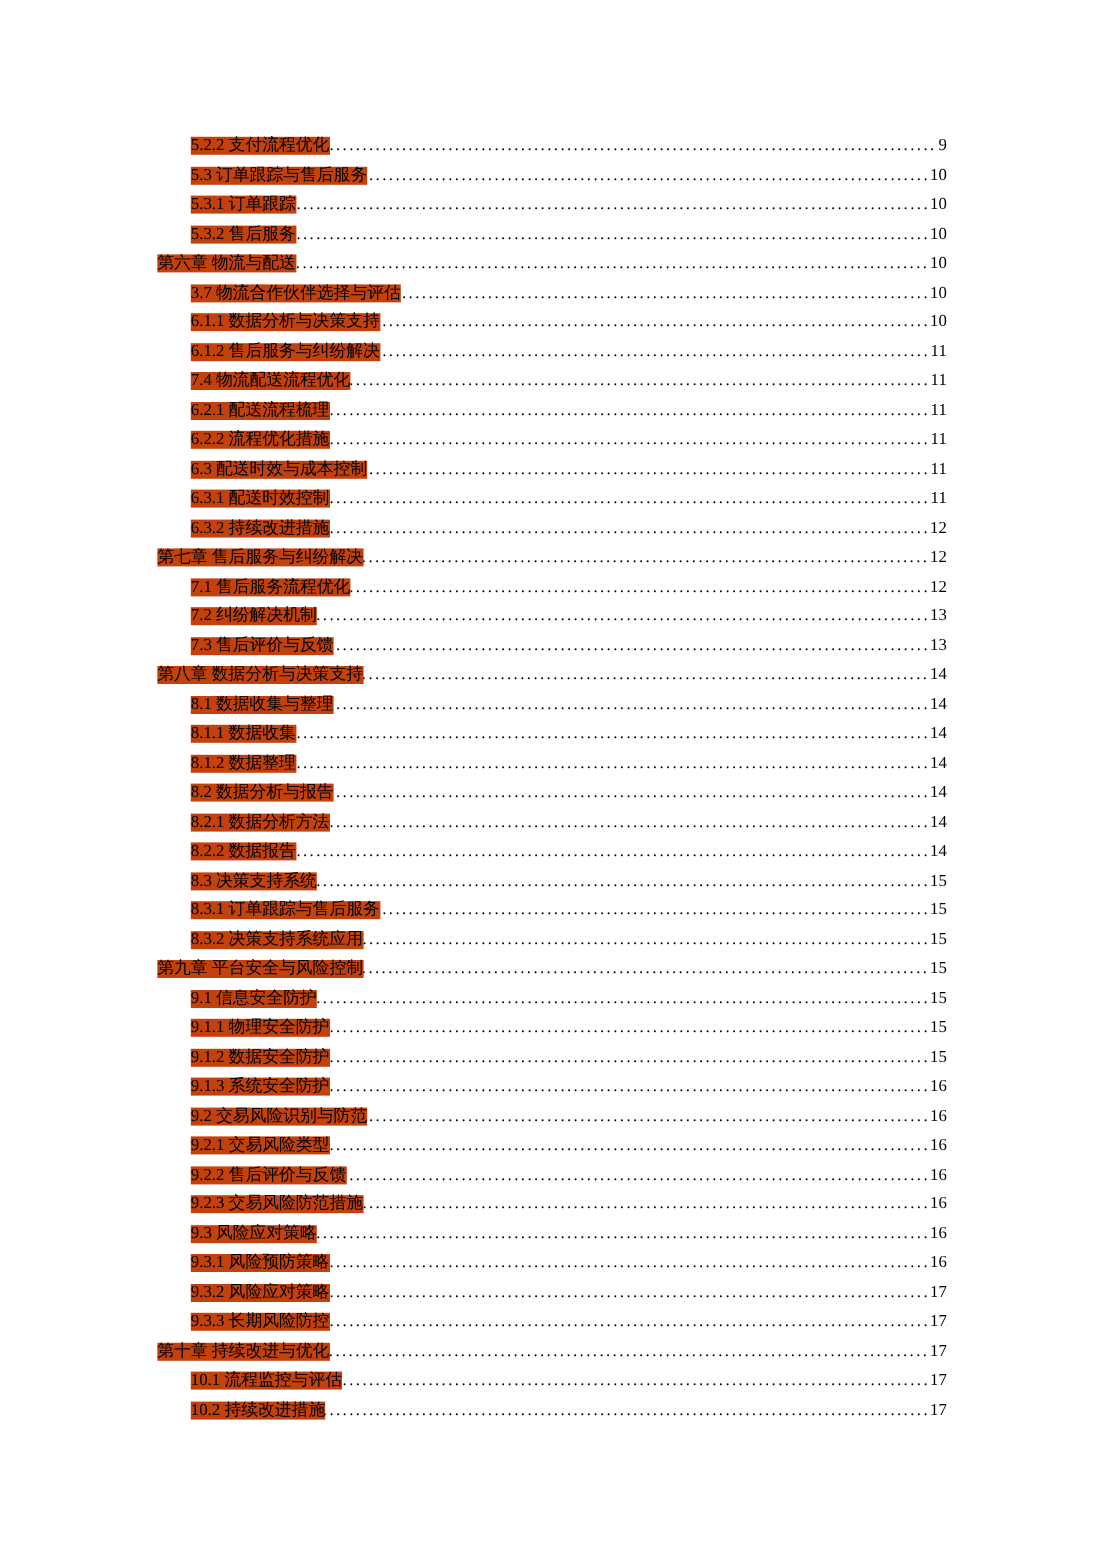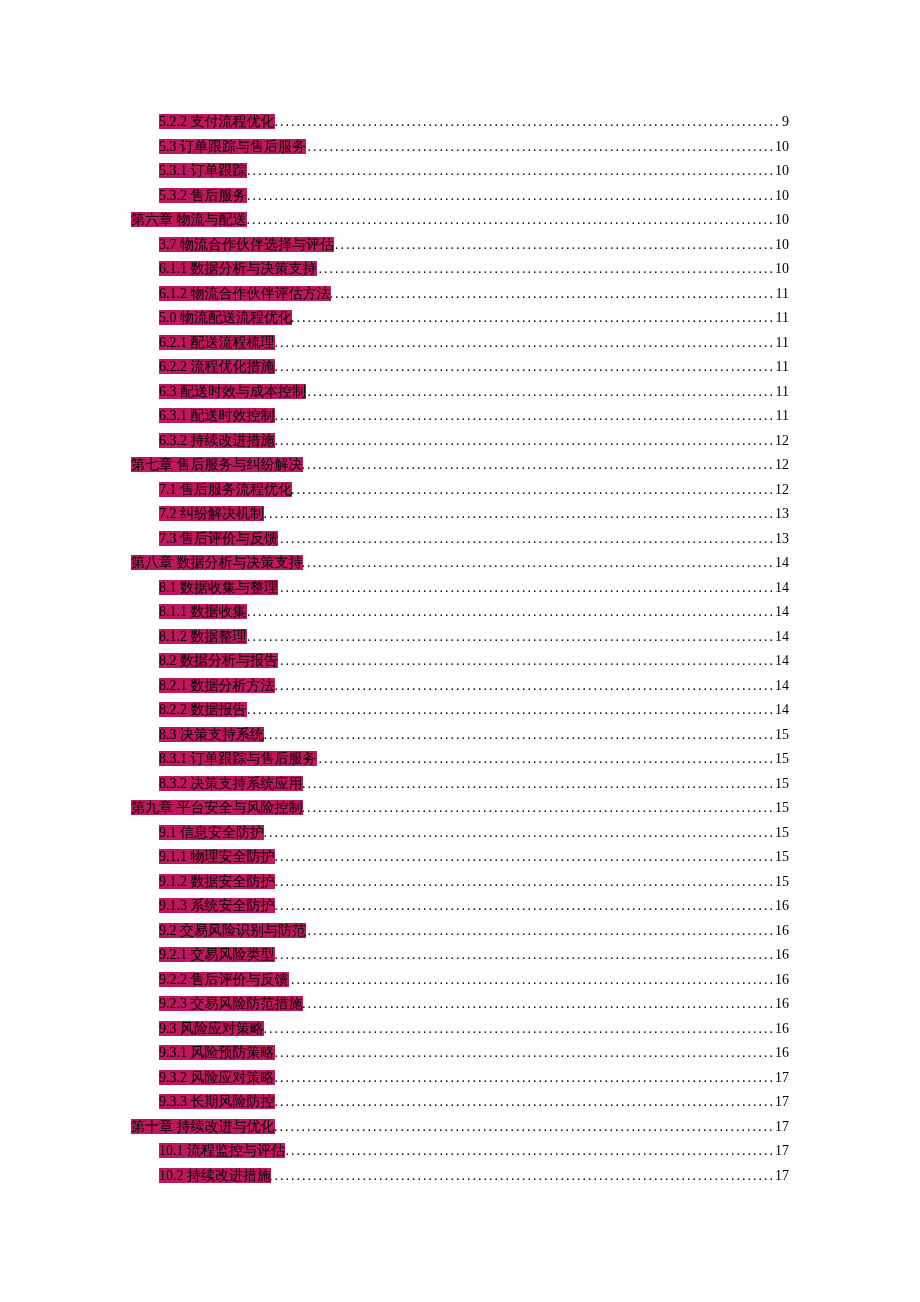--- a/index.html
+++ b/index.html
@@ -20,21 +20,21 @@
     position: relative;
     line-height: 24.5px;
     white-space: nowrap;
     overflow: hidden;
   }
   .toc-entry.level-2 {
     padding-left: 28px;
   }
   .toc-label {
     display: inline;
-    background: #be185d;
+    background: #c2410c;
     position: relative;
     z-index: 2;
   }
   .toc-page {
     position: absolute;
     right: 0;
     top: 0;
     background: #ffffff;
     padding-left: 2px;
     z-index: 2;
@@ -56,22 +56,22 @@
 
 <div class="page">
   <div id="toc-container">
       <div class="toc-entry level-2"><span class="toc-dots" style="left: 28px;">........................................................................................................................................................................................................</span><span class="toc-label">5.2.2 支付流程优化</span><span class="toc-page">9</span></div>
       <div class="toc-entry level-2"><span class="toc-dots" style="left: 28px;">........................................................................................................................................................................................................</span><span class="toc-label">5.3 订单跟踪与售后服务</span><span class="toc-page">10</span></div>
       <div class="toc-entry level-2"><span class="toc-dots" style="left: 28px;">........................................................................................................................................................................................................</span><span class="toc-label">5.3.1 订单跟踪</span><span class="toc-page">10</span></div>
       <div class="toc-entry level-2"><span class="toc-dots" style="left: 28px;">........................................................................................................................................................................................................</span><span class="toc-label">5.3.2 售后服务</span><span class="toc-page">10</span></div>
       <div class="toc-entry level-1"><span class="toc-dots">........................................................................................................................................................................................................</span><span class="toc-label">第六章 物流与配送</span><span class="toc-page">10</span></div>
       <div class="toc-entry level-2"><span class="toc-dots" style="left: 28px;">........................................................................................................................................................................................................</span><span class="toc-label">3.7 物流合作伙伴选择与评估</span><span class="toc-page">10</span></div>
       <div class="toc-entry level-2"><span class="toc-dots" style="left: 28px;">........................................................................................................................................................................................................</span><span class="toc-label">6.1.1 数据分析与决策支持</span><span class="toc-page">10</span></div>
-      <div class="toc-entry level-2"><span class="toc-dots" style="left: 28px;">........................................................................................................................................................................................................</span><span class="toc-label">6.1.2 物流合作伙伴评估方法</span><span class="toc-page">11</span></div>
-      <div class="toc-entry level-2"><span class="toc-dots" style="left: 28px;">........................................................................................................................................................................................................</span><span class="toc-label">5.0 物流配送流程优化</span><span class="toc-page">11</span></div>
+      <div class="toc-entry level-2"><span class="toc-dots" style="left: 28px;">........................................................................................................................................................................................................</span><span class="toc-label">6.1.2 售后服务与纠纷解决</span><span class="toc-page">11</span></div>
+      <div class="toc-entry level-2"><span class="toc-dots" style="left: 28px;">........................................................................................................................................................................................................</span><span class="toc-label">7.4 物流配送流程优化</span><span class="toc-page">11</span></div>
       <div class="toc-entry level-2"><span class="toc-dots" style="left: 28px;">........................................................................................................................................................................................................</span><span class="toc-label">6.2.1 配送流程梳理</span><span class="toc-page">11</span></div>
       <div class="toc-entry level-2"><span class="toc-dots" style="left: 28px;">........................................................................................................................................................................................................</span><span class="toc-label">6.2.2 流程优化措施</span><span class="toc-page">11</span></div>
       <div class="toc-entry level-2"><span class="toc-dots" style="left: 28px;">........................................................................................................................................................................................................</span><span class="toc-label">6.3 配送时效与成本控制</span><span class="toc-page">11</span></div>
       <div class="toc-entry level-2"><span class="toc-dots" style="left: 28px;">........................................................................................................................................................................................................</span><span class="toc-label">6.3.1 配送时效控制</span><span class="toc-page">11</span></div>
       <div class="toc-entry level-2"><span class="toc-dots" style="left: 28px;">........................................................................................................................................................................................................</span><span class="toc-label">6.3.2 持续改进措施</span><span class="toc-page">12</span></div>
       <div class="toc-entry level-1"><span class="toc-dots">........................................................................................................................................................................................................</span><span class="toc-label">第七章 售后服务与纠纷解决</span><span class="toc-page">12</span></div>
       <div class="toc-entry level-2"><span class="toc-dots" style="left: 28px;">........................................................................................................................................................................................................</span><span class="toc-label">7.1 售后服务流程优化</span><span class="toc-page">12</span></div>
       <div class="toc-entry level-2"><span class="toc-dots" style="left: 28px;">........................................................................................................................................................................................................</span><span class="toc-label">7.2 纠纷解决机制</span><span class="toc-page">13</span></div>
       <div class="toc-entry level-2"><span class="toc-dots" style="left: 28px;">........................................................................................................................................................................................................</span><span class="toc-label">7.3 售后评价与反馈</span><span class="toc-page">13</span></div>
       <div class="toc-entry level-1"><span class="toc-dots">........................................................................................................................................................................................................</span><span class="toc-label">第八章 数据分析与决策支持</span><span class="toc-page">14</span></div>

